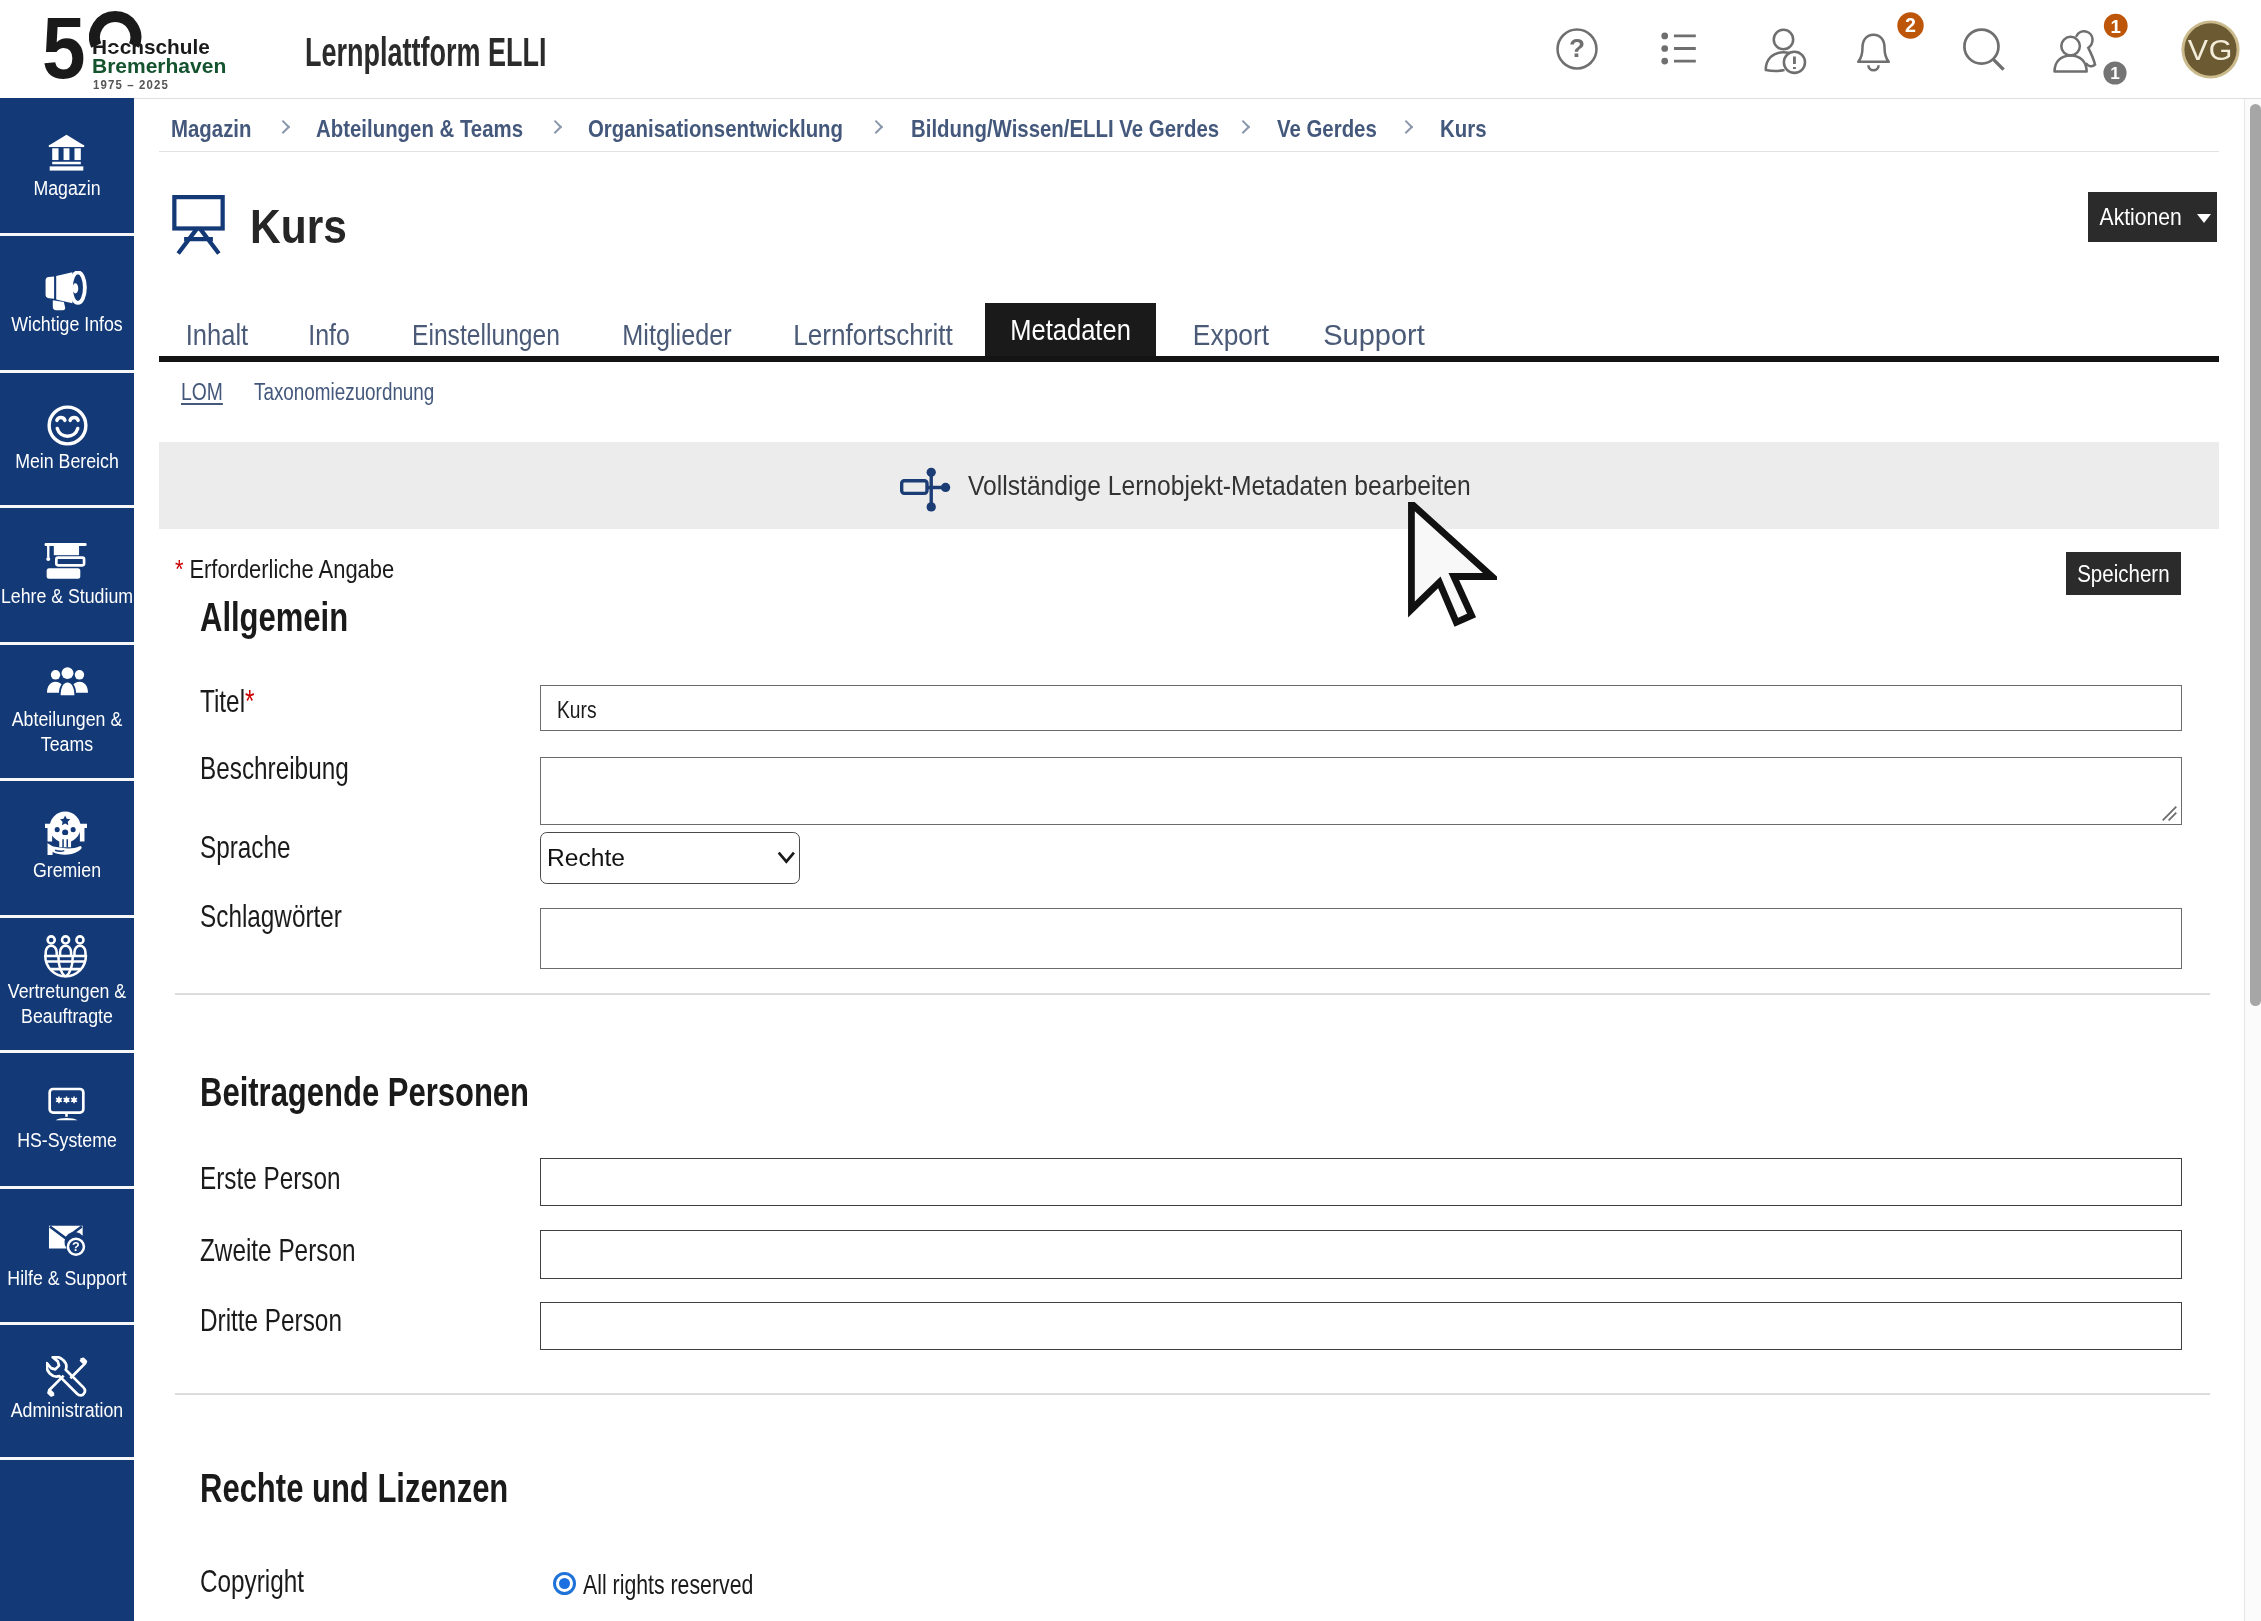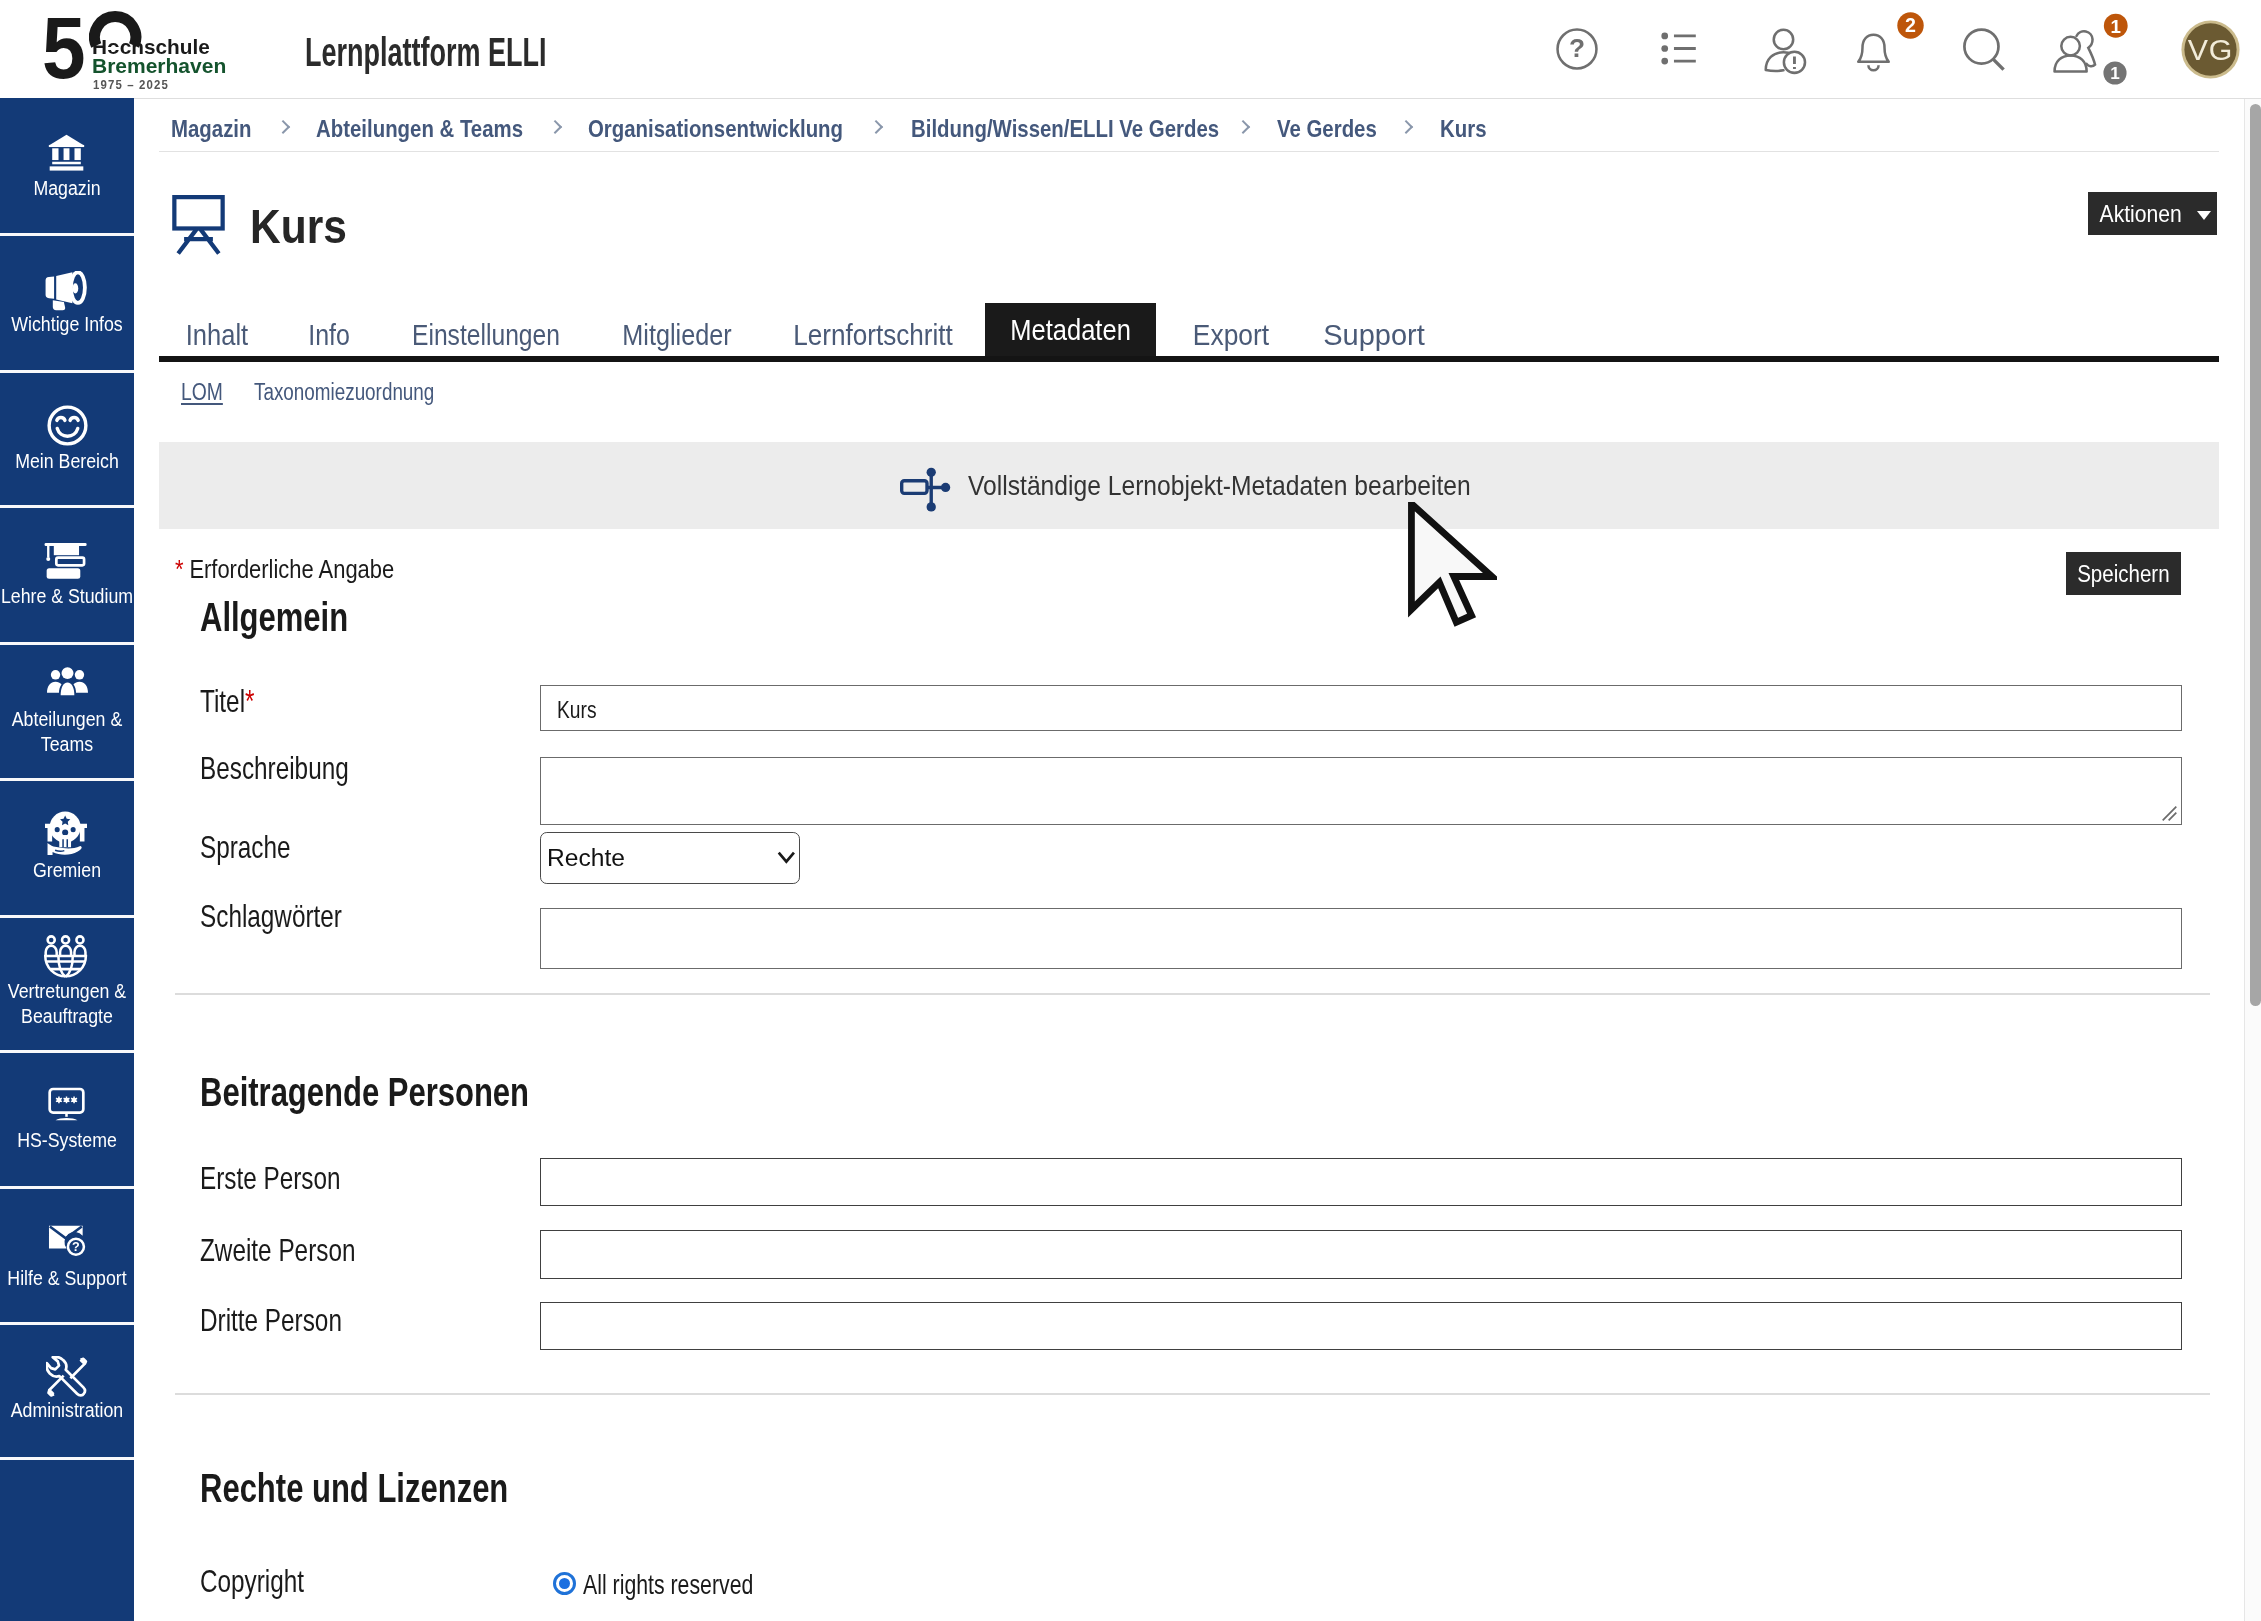--- a/index.html
+++ b/index.html
@@ -20,21 +20,21 @@
   #sidebar { position:absolute; left:0; top:98px; width:134px; height:1524px; background:#133a77; }
   .sep { position:absolute; left:0; width:134px; height:2.5px; background:#f8f8fa; }
   .tlabel { position:absolute; left:-18px; width:170px; text-align:center; font-size:19.5px; line-height:24.6px; color:#fff; white-space:nowrap; transform:scaleX(.91); }
 
   
   #bcrow { position:absolute; left:159px; top:99px; width:2060px; height:53px; border-bottom:1.7px solid #e2e2e2; }
   .bc { position:absolute; top:117px; font-size:24px; line-height:1; font-weight:bold; color:#44587c; white-space:nowrap; transform:scaleX(.85); transform-origin:0 0; }
   .chev { position:absolute; top:122px; width:10.2px; height:10.2px; border-top:2.5px solid #8a97ab; border-right:2.5px solid #8a97ab; transform:rotate(45deg); }
 
   #h1text { position:absolute; left:250px; top:203px; font-size:48px; line-height:1; font-weight:bold; color:#262626; transform:scaleX(.885); transform-origin:0 0; }
-  #btnAktionen { position:absolute; left:2088px; top:192px; width:129px; height:43px; background:#2b2b2b; color:#fff; font-size:24px; display:flex; align-items:center; justify-content:center; gap:9.3px; }
+  #btnAktionen { position:absolute; left:2088px; top:192px; width:129px; height:50px; background:#2b2b2b; color:#fff; font-size:24px; display:flex; align-items:center; justify-content:center; gap:9.3px; }
   #btnAktionen span.t { transform:scaleX(.88); }
   .caret { width:0; height:0; border-left:7.6px solid transparent; border-right:7.6px solid transparent; border-top:9.3px solid #fff; margin-top:3.4px; }
 
   .tab { position:absolute; top:321px; font-size:29px; line-height:1; color:#4a5a77; white-space:nowrap; }
   #tabActive { position:absolute; left:985px; top:303px; width:171px; height:53px; background:#1a1a1a; color:#fff; font-size:29px; display:flex; align-items:center; justify-content:center; padding-top:2px; }
   #tabActive span { transform:scaleX(.88); }
   #tabline { position:absolute; left:159px; top:356px; width:2060px; height:6px; background:#141414; }
 
   #lom { position:absolute; left:181px; top:381px; font-size:23px; line-height:1; color:#44587c; text-decoration:underline; text-underline-offset:3.4px; text-decoration-thickness:2.1px; transform:scaleX(.84); transform-origin:0 0; }
   #taxo { position:absolute; left:254px; top:381px; font-size:23px; line-height:1; color:#44587c; transform:scaleX(.82); transform-origin:0 0; }

